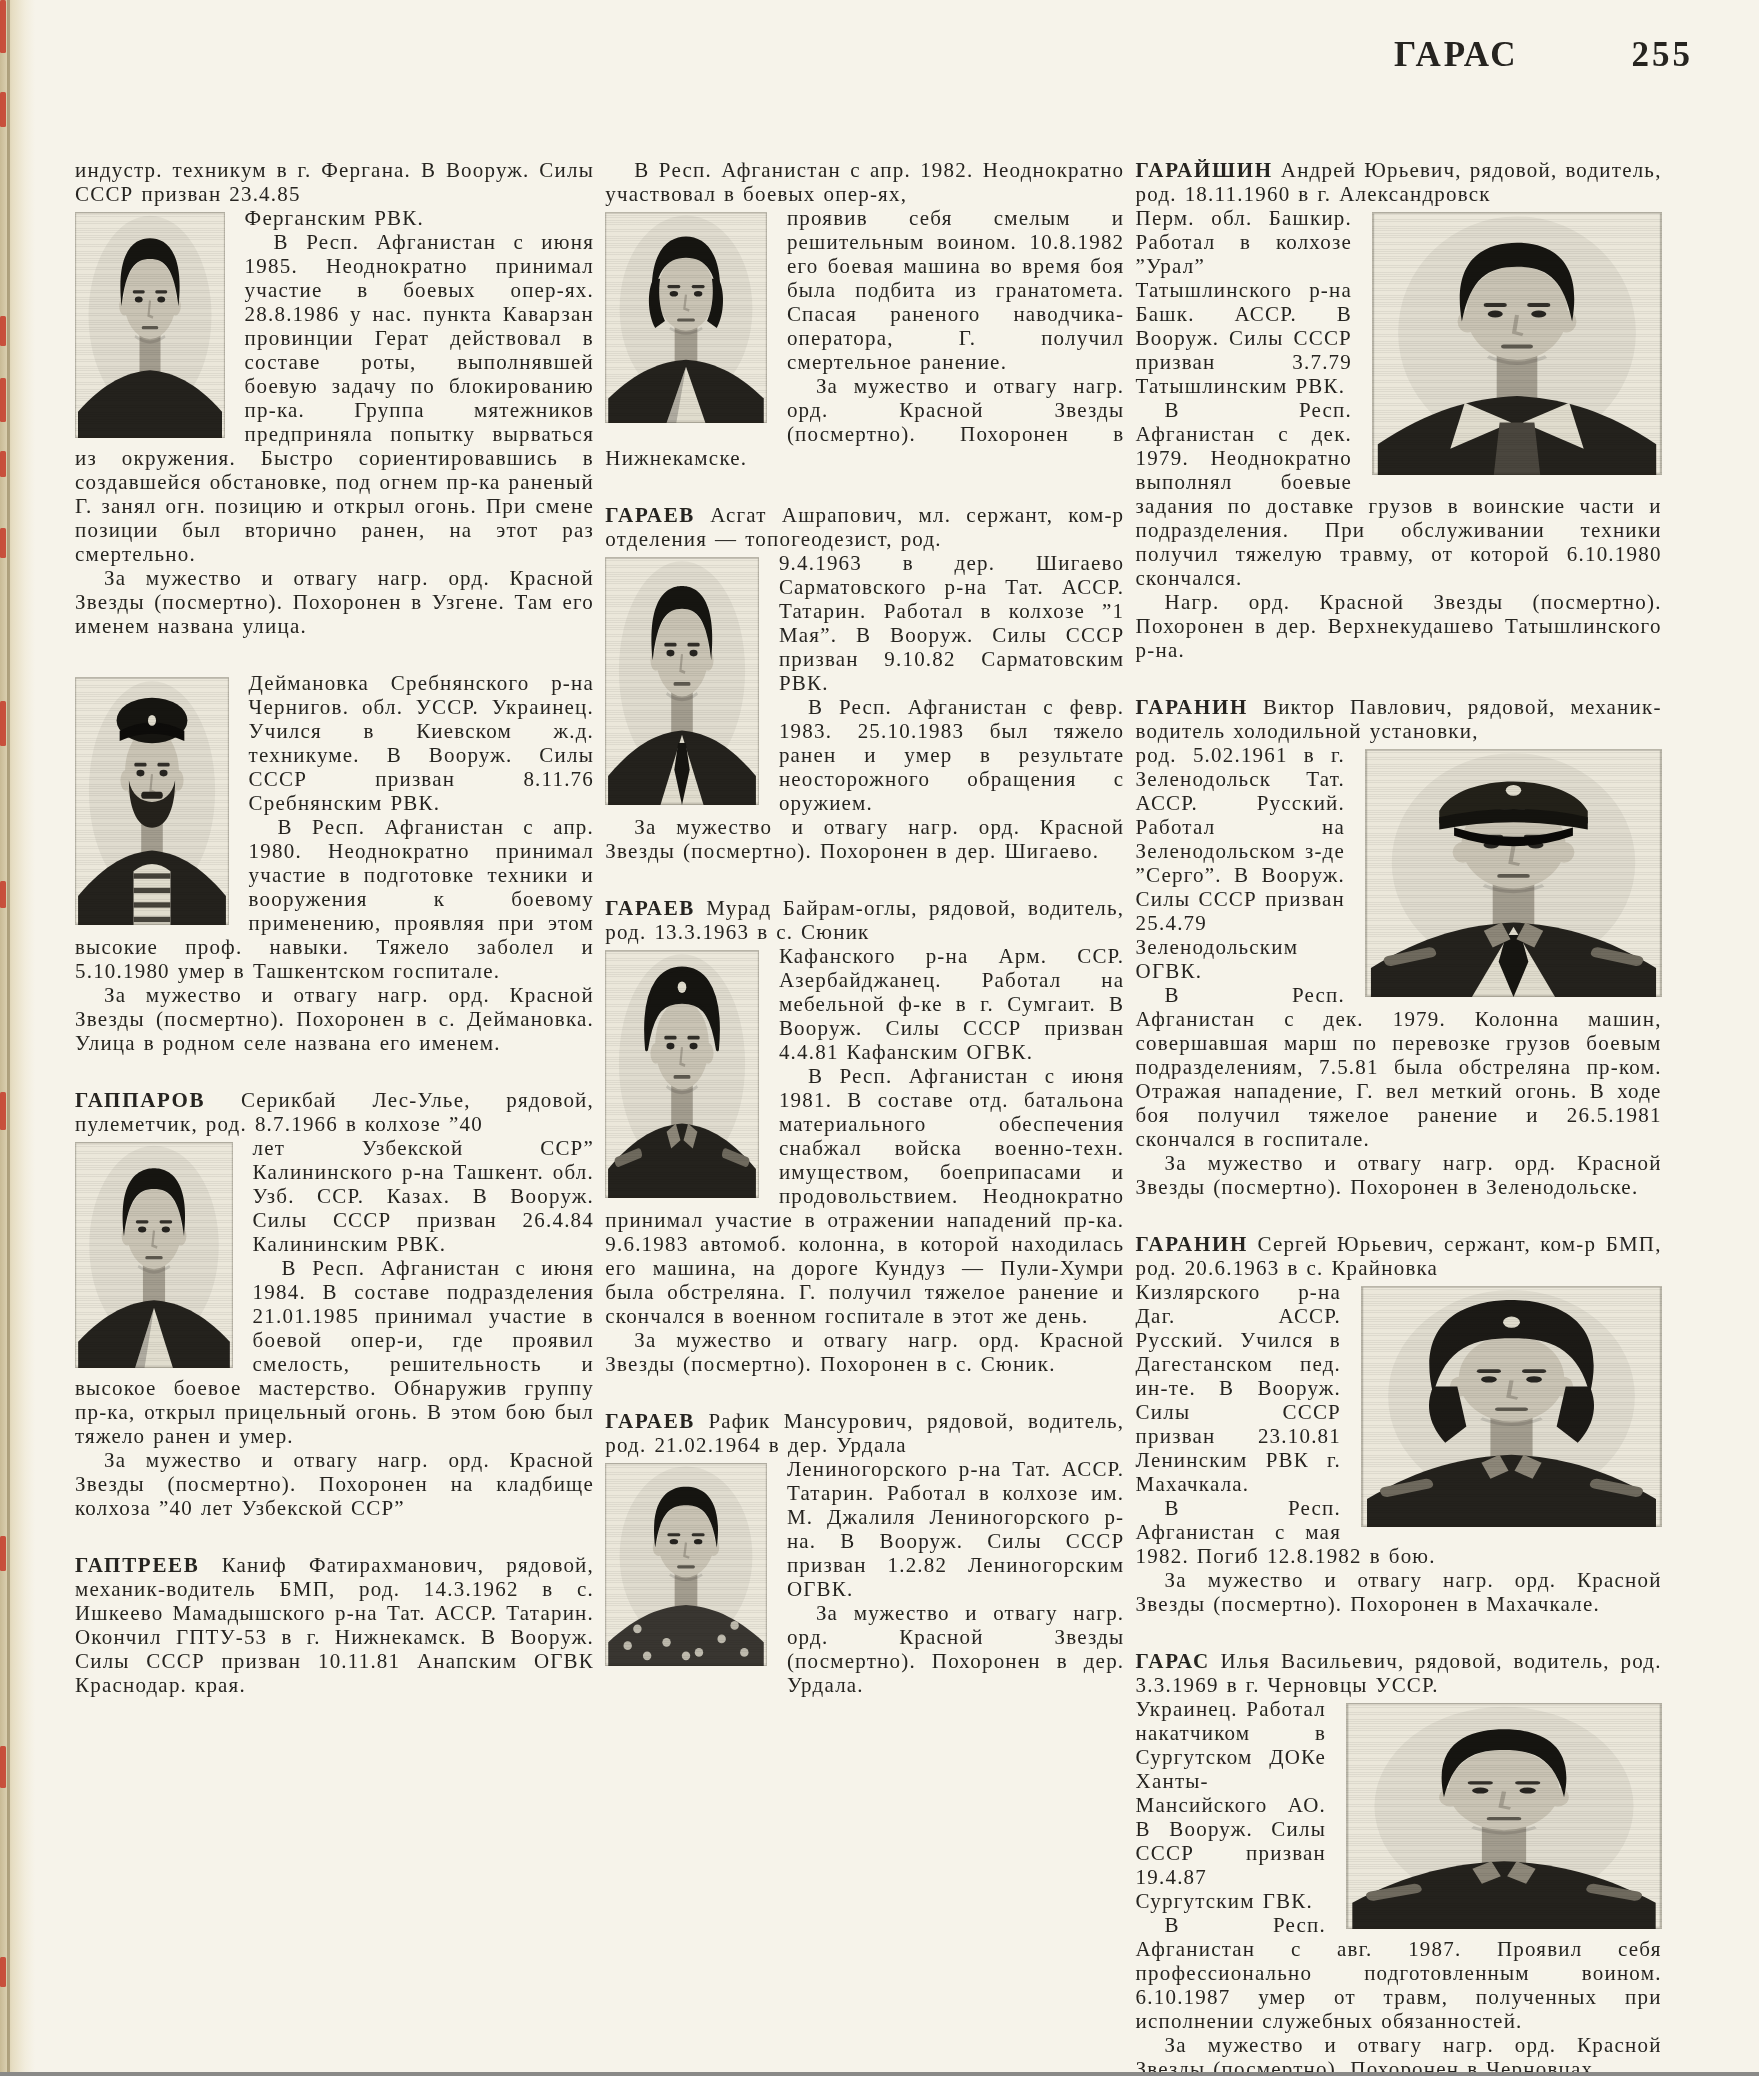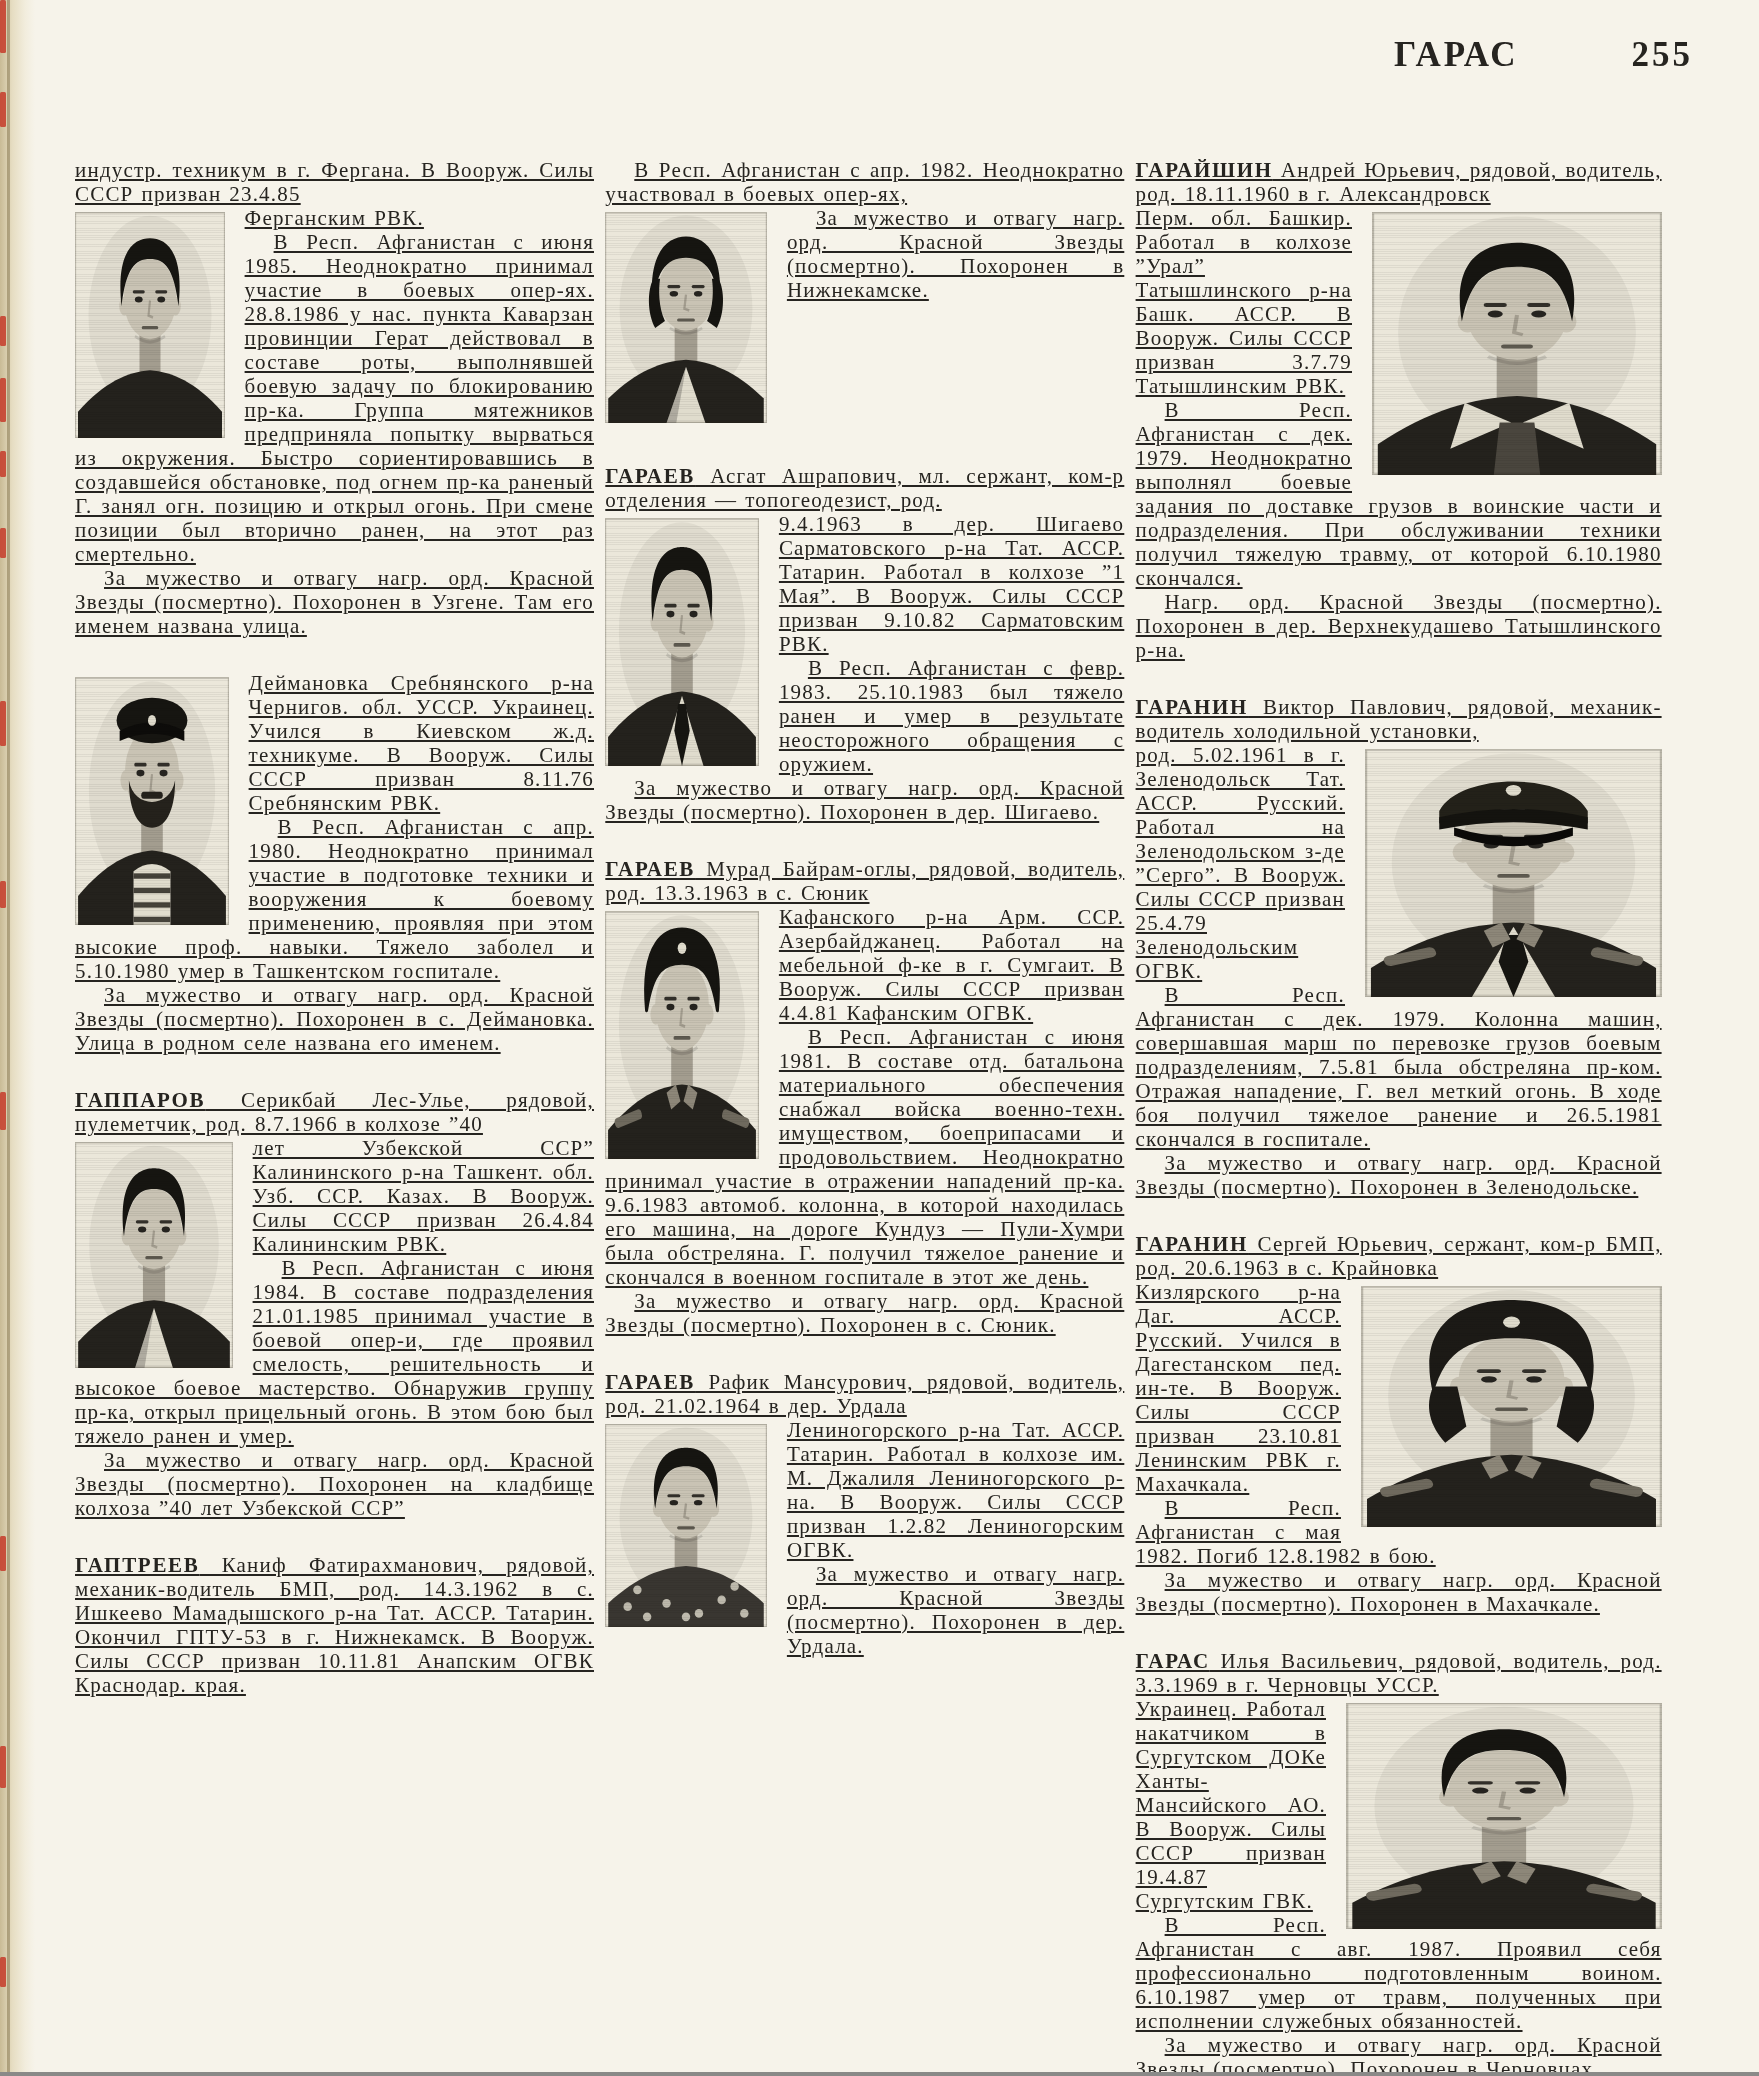--- a/index.html
+++ b/index.html
@@ -26,21 +26,21 @@
     font-weight:bold; font-size:35px; letter-spacing:3px;
   }
   .columns{
     position:absolute; left:75px; top:158px; width:1594px;
     display:flex; gap:11.3px;
   }
   .column{ width:519px; }
   .column:nth-child(3){ width:526px; }
   .entry{
     font-size:21px; line-height:24px; text-align:justify;
-    letter-spacing:1.2px; word-spacing:1.5px; margin-bottom:33px;text-decoration:underline;
+    letter-spacing:1.2px; word-spacing:1.5px; margin-bottom:33px;
   }
   .entry::after{ content:""; display:block; clear:both; }
   .entry p{ margin:0; }
   .entry p.ind{ text-indent:29px; }
   .entry .surname{ font-weight:bold; letter-spacing:1.7px; }
   .photo{
     position:relative; float:left; margin:6px 19.6px 7.5px 0;
     background:var(--photobg,#ebe7da);
   }
   .photo.right{ float:right; margin:6px 0 7.5px 19.6px; }
@@ -187,20 +187,21 @@
               <ellipse cx="57.5" cy="46.5" rx="2.6" ry="1.6" fill="#262420"></ellipse>
               <path d="M50 47 L49 55 L52 56" stroke="#a39d8f" stroke-width="1.4" fill="none"></path>
               <rect x="44.5" y="60.5" width="11" height="1.8" rx=".9" fill="#5d594f"></rect>
               <path d="M40 66 Q50 72 60 66" stroke="rgba(0,0,0,.12)" stroke-width="1.5" fill="none"></path>
               <path d="M30 58 C25 24 38 14 50 14 C62 14 75 24 70 58 C70 34 62 26 50 26 C38 26 30 34 30 58 Z" fill="#161511"></path>
               <path d="M30 38 C26 44 26 58 31 66 L37 62 C33 54 33 44 34 38 Z" fill="#161511"></path>
               <path d="M70 38 C74 44 74 58 69 66 L63 62 C67 54 67 44 66 38 Z" fill="#161511"></path>
               <rect width="100" height="120" fill="none" stroke="rgba(40,35,25,.25)" stroke-width="1.5"></rect>
             </svg>
           </figure>
+          <p class="cont">проявив себя смелым и решительным воином. 10.8.1982 его боевая машина во время боя была подбита из гранатомета. Спасая раненого наводчика-оператора, Г. получил смертельное ранение.</p>
           <p class="ind">За мужество и отвагу нагр. орд. Красной Звезды (посмертно). Похоронен в Нижнекамске.</p>
         </article>
         <article class="entry">
           <p class="lead"><span class="surname">ГАРАЕВ</span> Асгат Ашрапович, мл. сержант, ком-р отделения — топогеодезист, род.</p>
           <figure class="photo" style="width: 154px; height: 248px;">
             <svg xmlns="http://www.w3.org/2000/svg" viewBox="0 0 100 120" preserveAspectRatio="none">
               <rect width="100" height="120" fill="#ebe7da"></rect>
               <ellipse cx="50" cy="55" rx="41" ry="53" fill="rgba(0,0,0,0.05)"></ellipse>
               <rect x="43" y="56" width="14" height="32" fill="#a39d8f"></rect>
               <path d="M2 120 L2 106 C20 90 35 85 50 84 C65 85 80 90 98 106 L98 120 Z" fill="#24221d"></path>

